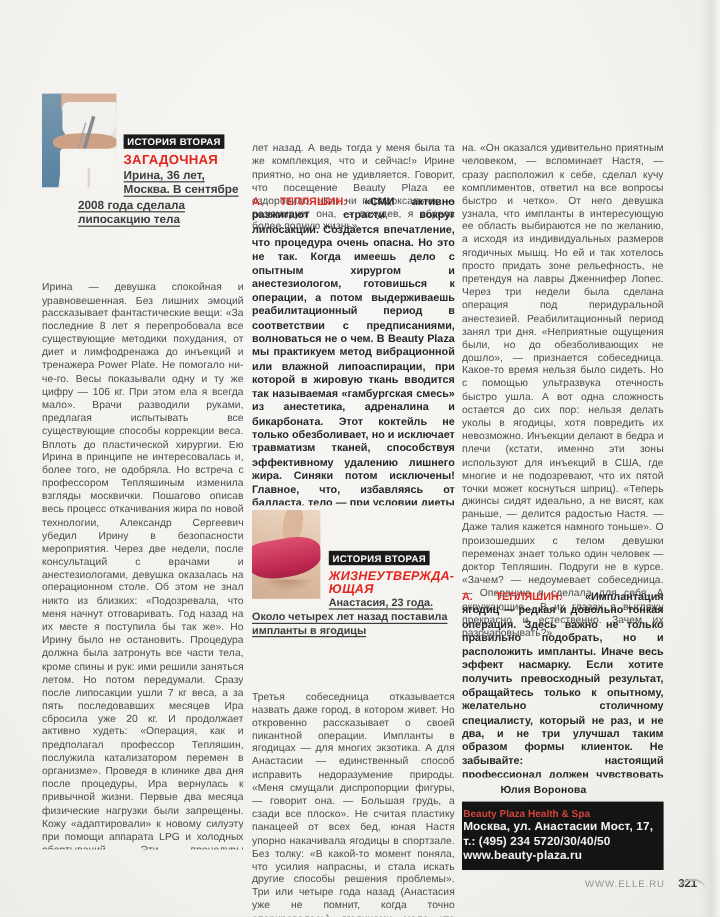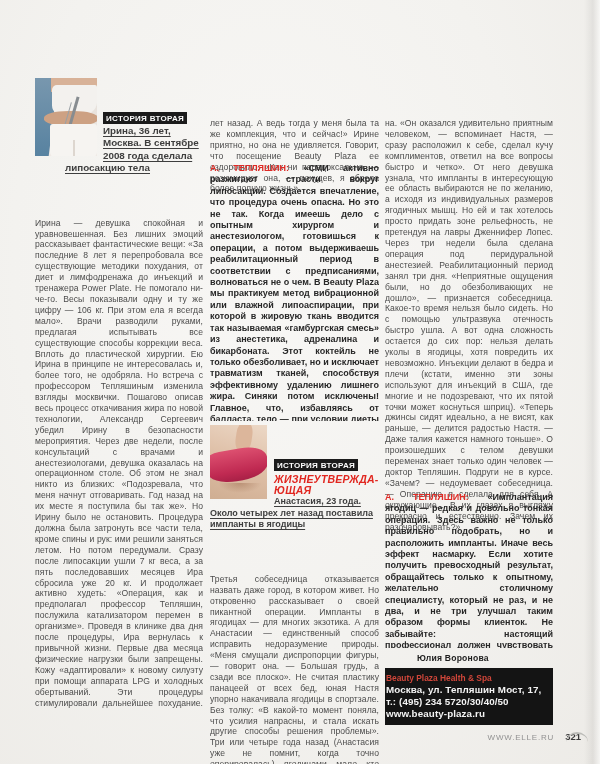--- a/index.html
+++ b/index.html
@@ -105,20 +105,21 @@
     <div class="photo1">
       <div class="p1-blue"></div>
       <div class="p1-skin"></div>
       <div class="p1-shirt"></div>
       <div class="p1-hands"></div>
       <div class="p1-caliper"></div>
       <div class="p1-shorts"></div>
       <div class="p1-seam"></div>
     </div>
     <span class="tag-box">ИСТОРИЯ ВТОРАЯ</span>
+    <div class="story-title">ЗАГАДОЧНАЯ</div>
     <div class="story-sub">Ирина, 36 лет, Москва. В сентябре 2008 года сделала липосакцию тела</div>
     <div class="body-text">Ирина — девушка спокойная и уравновешенная. Без лишних эмоций рассказывает фантастические вещи: «За последние 8 лет я перепробовала все существующие методики похудания, от диет и лимфодренажа до инъекций и тренажера Power Plate. Не помогало ни-че-го. Весы показывали одну и ту же цифру — 106 кг. При этом ела я всегда мало». Врачи разводили руками, предлагая испытывать все существующие способы коррекции веса. Вплоть до пластической хирургии. Ею Ирина в принципе не интересовалась и, более того, не одобряла. Но встреча с профессором Тепляшиным изменила взгляды москвички. Пошагово описав весь процесс откачивания жира по новой технологии, Александр Сергеевич убедил Ирину в безопасности мероприятия. Через две недели, после консультаций с врачами и анестезиологами, девушка оказалась на операционном столе. Об этом не знал никто из близких: «Подозревала, что меня начнут отговаривать. Год назад на их месте я поступила бы так же». Но Ирину было не остановить. Процедура должна была затронуть все части тела, кроме спины и рук: ими решили заняться летом. Но потом передумали. Сразу после липосакции ушли 7 кг веса, а за пять последовавших месяцев Ира сбросила уже 20 кг. И продолжает активно худеть: «Операция, как и предполагал профессор Тепляшин, послужила катализатором перемен в организме». Проведя в клинике два дня после процедуры, Ира вернулась к привычной жизни. Первые два месяца физические нагрузки были запрещены. Кожу «адаптировали» к новому силуэту при помощи аппарата LPG и холодных обертываний. Эти процедуры стимулировали дальнейшее похудание. Сегодня Ирина поддерживает форму всеми возможными способами: ограничивает употребление углеводов, чуть ли не ежедневно посещает фитнес-клуб, делает поддерживающие спа-процедуры для тела. Старания окупаются комплиментами: «Друзья говорят, что сейчас я выгляжу лучше, чем 15</div>
   </div>
 
   <div class="col col2">
     <div class="abs body-text" style="top:0; height:86px; overflow:hidden;">лет назад. А ведь тогда у меня была та же комплекция, что и сейчас!» Ирине приятно, но она не удивляется. Говорит, что посещение Beauty Plaza ее оздоровило. «Как ни парадоксально, — резюмирует она, — похудев, я обрела более полную жизнь».</div>
 
     <div class="abs quote" style="top:88px; height:258px; overflow:hidden;">
       <span class="speaker">А. ТЕПЛЯШИН:</span><span> «СМИ активно разжигают страсти вокруг липосакции. Создается впечатление, что процедура очень опасна. Но это не так. Когда имеешь дело с опытным хирургом и анестезиологом, готовишься к операции, а потом выдерживаешь реабилитационный период в соответствии с предписаниями, волноваться не о чем. В Beauty Plaza мы практикуем метод вибрационной или влажной липоаспирации, при которой в жировую ткань вводится так называемая «гамбургская смесь» из анестетика, адреналина и бикарбоната. Этот коктейль не только обезболивает, но и исключает травматизм тканей, способствуя эффективному удалению лишнего жира. Синяки потом исключены! Главное, что, избавляясь от балласта, тело — при условии диеты и определенного режима — начинает худеть в тех местах, откуда жир не откачивался».</span>
     </div>
@@ -140,21 +141,21 @@
     <div class="abs body-text" style="top:0; height:414px; overflow:hidden;">на. «Он оказался удивительно приятным человеком, — вспоминает Настя, — сразу расположил к себе, сделал кучу комплиментов, ответил на все вопросы быстро и четко». От него девушка узнала, что импланты в интересующую ее область выбираются не по желанию, а исходя из индивидуальных размеров ягодичных мышц. Но ей и так хотелось просто придать зоне рельефность, не претендуя на лавры Дженнифер Лопес. Через три недели была сделана операция под перидуральной анестезией. Реабилитационный период занял три дня. «Неприятные ощущения были, но до обезболивающих не дошло», — признается собеседница. Какое-то время нельзя было сидеть. Но с помощью ультразвука отечность быстро ушла. А вот одна сложность остается до сих пор: нельзя делать уколы в ягодицы, хотя повредить их невозможно. Инъекции делают в бедра и плечи (кстати, именно эти зоны используют для инъекций в США, где многие и не подозревают, что их пятой точки может коснуться шприц). «Теперь джинсы сидят идеально, а не висят, как раньше, — делится радостью Настя. — Даже талия кажется намного тоньше». О произошедших с телом девушки переменах знает только один человек — доктор Тепляшин. Подруги не в курсе. «Зачем? — недоумевает собеседница. — Операцию я сделала для себя. А окружающие... В их глазах я выгляжу прекрасно и естественно. Зачем их разочаровывать?»</div>
 
     <div class="abs quote" style="top:417px; height:156px; overflow:hidden;">
       <span class="speaker">А. ТЕПЛЯШИН:</span><span> «Имплантация ягодиц — редкая и довольно тонкая операция. Здесь важно не только правильно подобрать, но и расположить импланты. Иначе весь эффект насмарку. Если хотите получить превосходный результат, обращайтесь только к опытному, желательно столичному специалисту, который не раз, и не два, и не три улучшал таким образом формы клиенток. Не забывайте: настоящий профессионал должен чувствовать женскую красоту и стремиться к гармонизации внешности пациентки так же сильно, как и она сама».</span>
     </div>
 
     <div class="abs byline" style="top:578px;padding-left:32px;">Юлия Воронова</div>
 
     <div class="abs clinic-box" style="top:593px;">
       <div class="clinic-brand">Beauty Plaza Health &amp; Spa</div>
-      <div class="clinic-line">Москва, ул. Тепляшин Мост, 17,</div>
+      <div class="clinic-line">Москва, ул. Анастасии Мост, 17,</div>
       <div class="clinic-line">т.: (495) 234 5720/30/40/50</div>
       <div class="clinic-line">www.beauty-plaza.ru</div>
     </div>
   </div>
 
   <div class="page-footer">
     <span class="site">WWW.ELLE.RU</span>
     <span class="pageno">321</span>
   </div>
   <div class="curl"></div>

